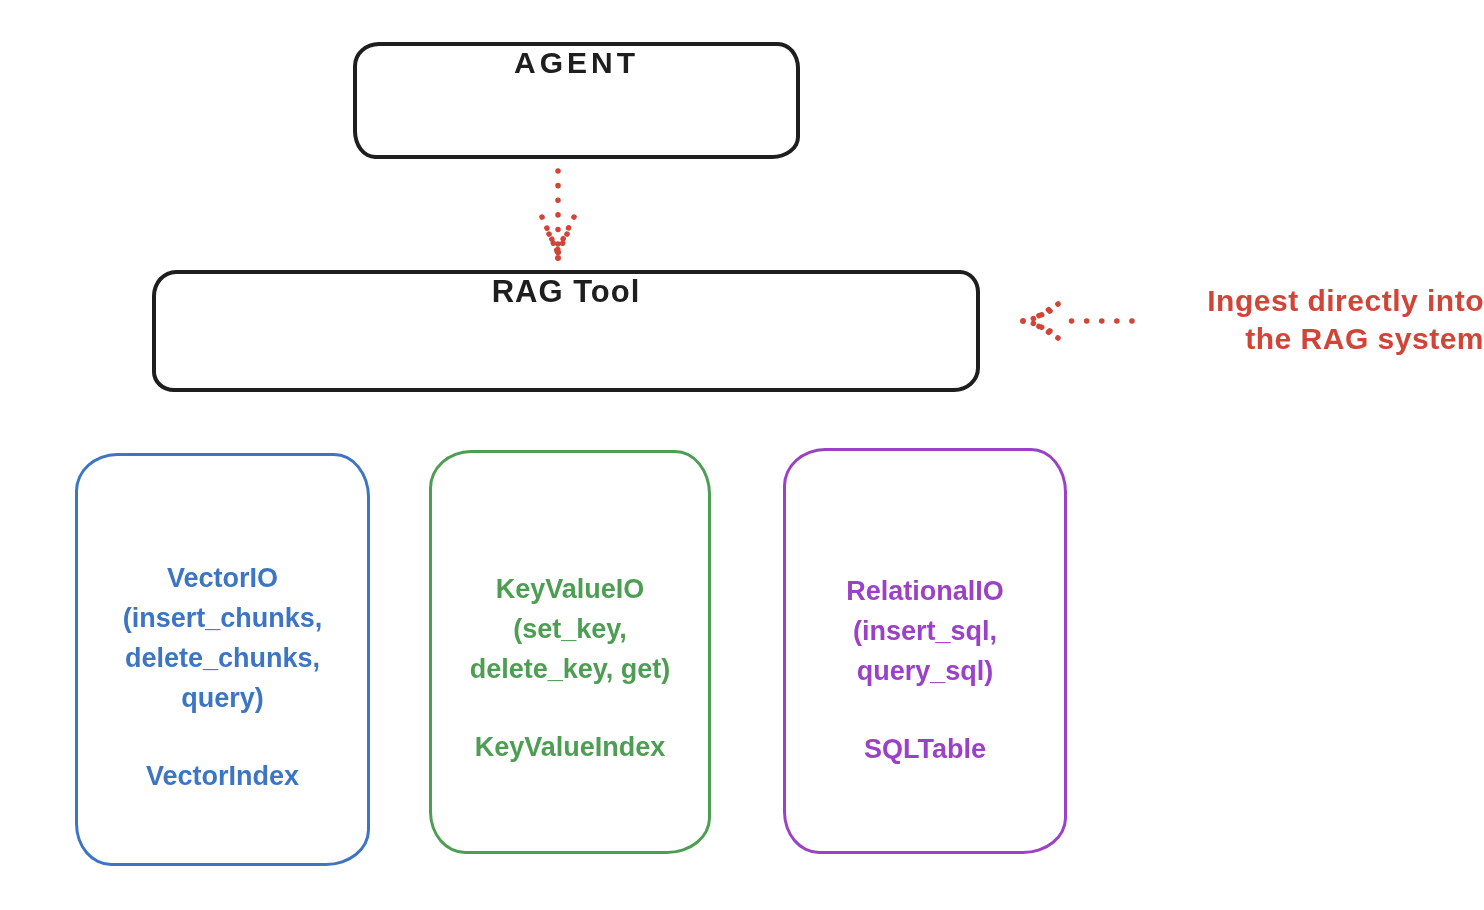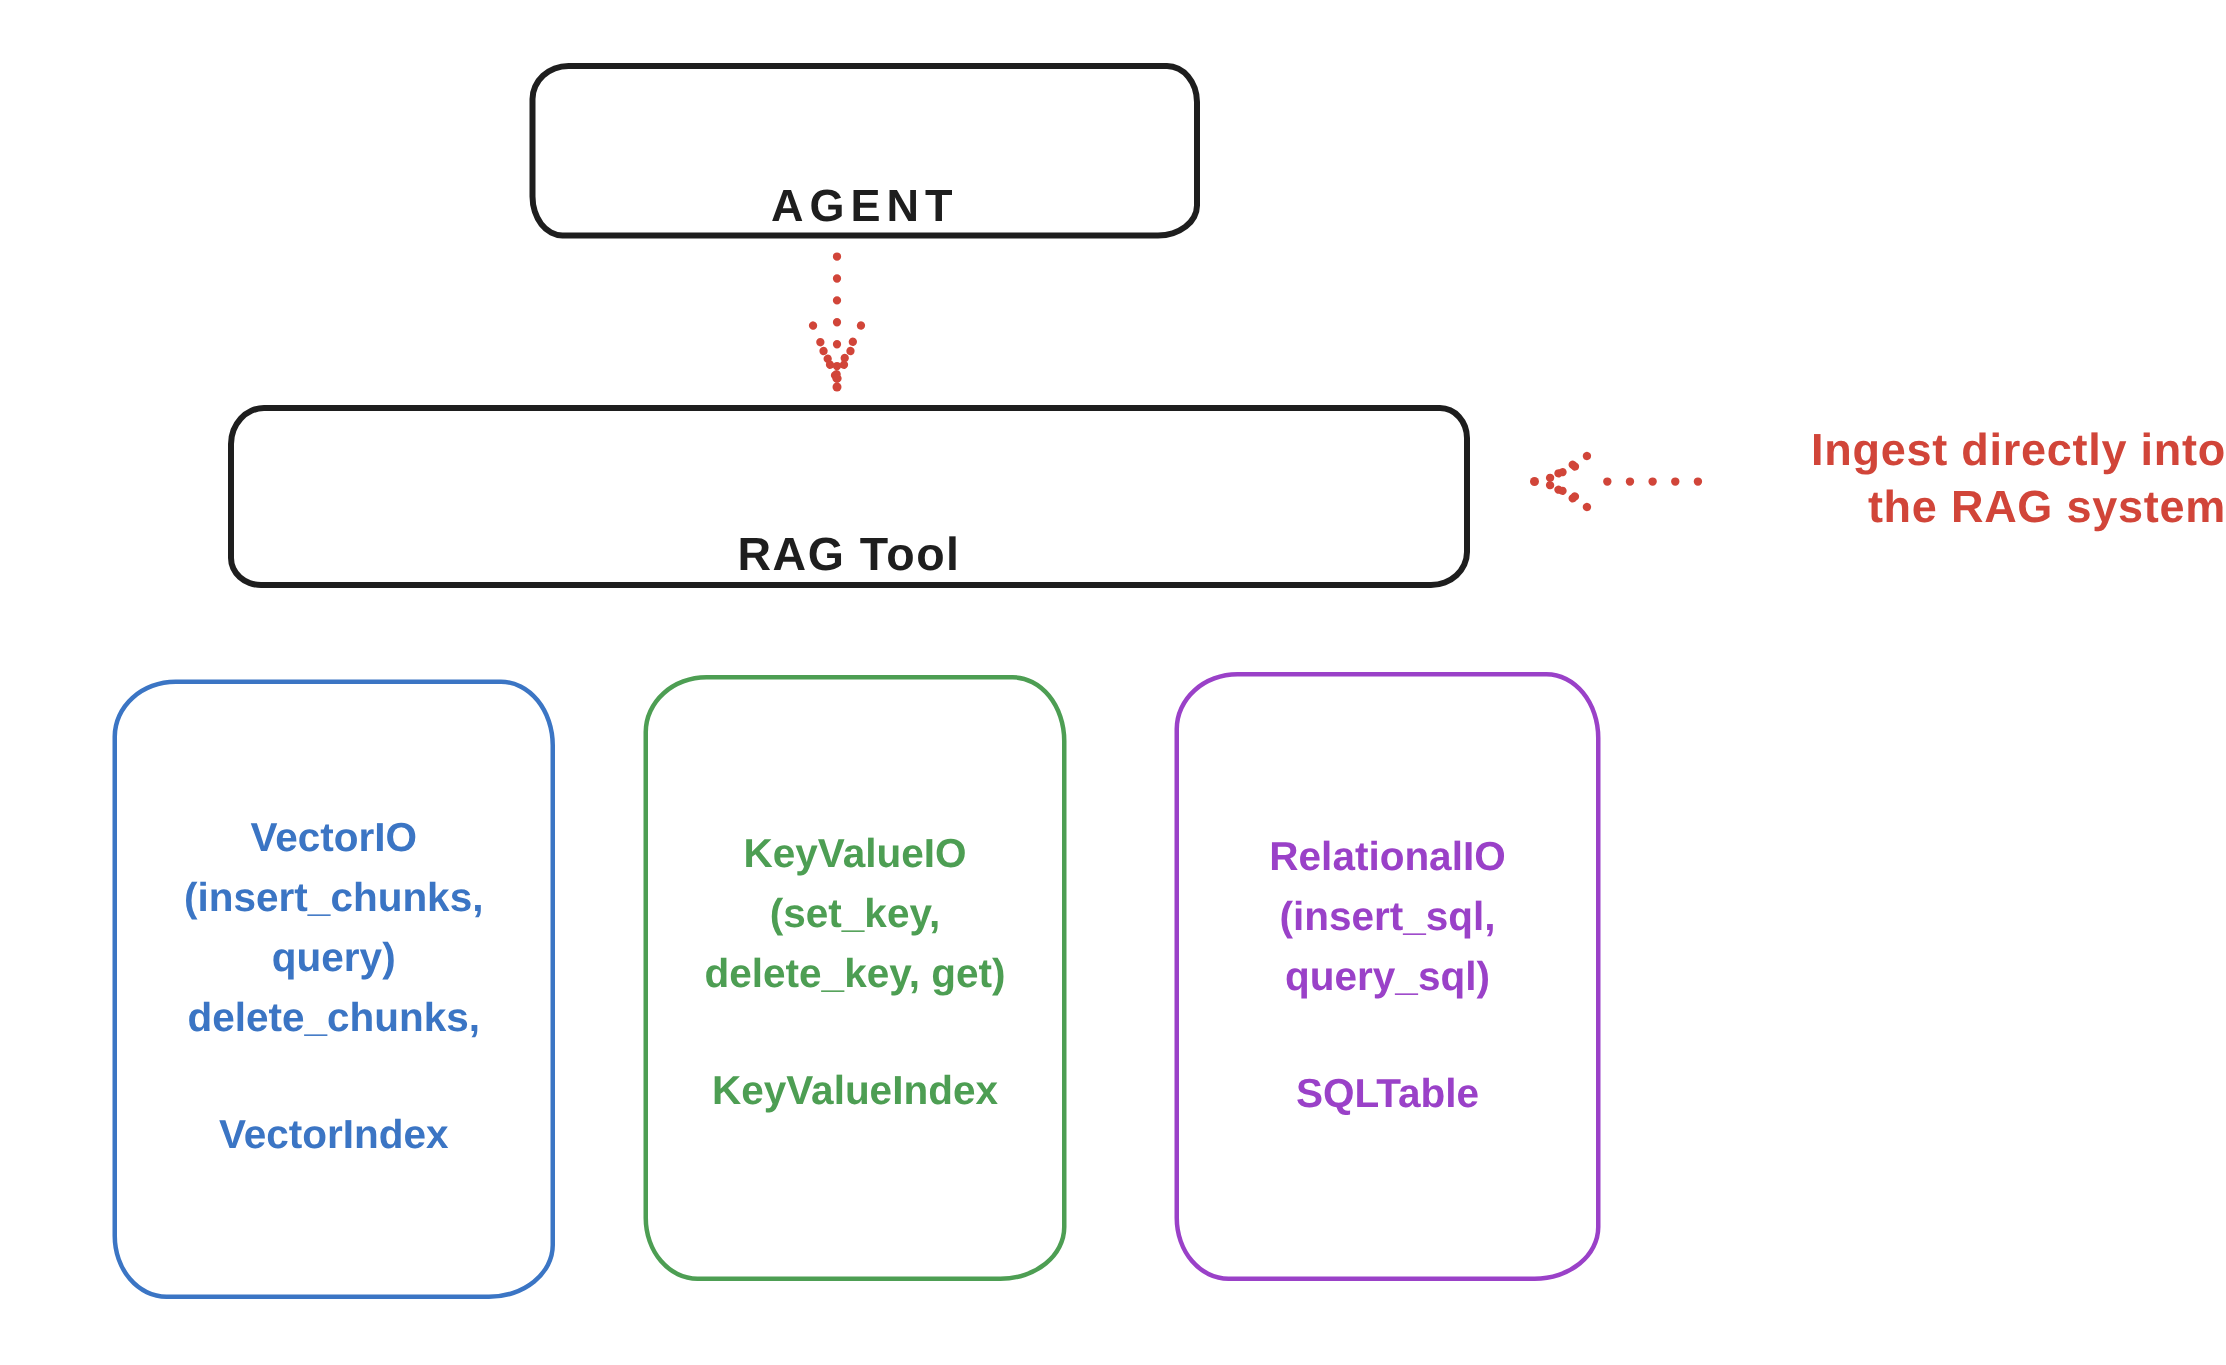--- a/index.html
+++ b/index.html
@@ -3,21 +3,21 @@
 <meta charset="utf-8">
 <style>
   html,body { margin:0; padding:0; background:#ffffff; }
   #canvas {
     position:relative; width:1484px; height:910px; background:#ffffff;
     font-family:"Liberation Sans","DejaVu Sans",sans-serif; overflow:hidden;
   }
   .node {
     position:absolute; box-sizing:border-box;
     border:4px solid #1e1e1e; background:#ffffff;
-    display:flex; align-items:flex-end; justify-content:center;
+    display:flex; align-items:flex-start; justify-content:center;
     color:#1e1e1e; font-weight:bold;
   }
   .agent-box {
     left:353px; top:42px; width:447px; height:117px;
     border-radius:26px 22px 28px 22px / 24px 26px 22px 28px;
     font-size:30px; letter-spacing:4px;
   }
   .rag-box {
     left:152px; top:270px; width:828px; height:122px;
     border-radius:24px 20px 26px 22px / 26px 22px 24px 20px;
@@ -32,21 +32,21 @@
   .store {
     position:absolute; box-sizing:border-box; background:#ffffff;
     border-style:solid; border-width:3.5px;
     border-radius:42px 36px 44px 36px / 38px 44px 36px 42px;
   }
   .store-blue   { left:75px;  top:453px; width:295px; height:413px; border-color:#3b75c4; color:#3b75c4; }
   .store-green  { left:429px; top:450px; width:282px; height:404px; border-color:#4d9e53; color:#4d9e53;padding-left:48px; }
   .store-purple { left:783px; top:448px; width:284px; height:406px; border-color:#9a41c8; color:#9a41c8; }
   .store-text {
     position:absolute; left:0; right:0; text-align:center;
-    font-size:27px; font-weight:bold; line-height:40px; white-space:nowrap;
+    font-size:27px; font-weight:bold; line-height:40px; white-space:nowrap;margin-top:20px;
   }
   .store-blue  .store-text { top:82px;  }
   .store-green .store-text { top:96px;  }
   .store-purple .store-text{ top:100px; }
   .index-label { margin-top:38px; }
 </style>
 </head>
 <body>
 
 <div id="canvas">
@@ -80,22 +80,22 @@
 
   <div class="annotation">
     <div>Ingest directly into</div>
     <div>the RAG system</div>
   </div>
 
   <div class="store store-blue">
     <div class="store-text">
       <div>VectorIO</div>
       <div>(insert_chunks,</div>
+      <div>delete_chunks,</div>
       <div>query)</div>
-      <div>delete_chunks,</div>
       <div class="index-label">VectorIndex</div>
     </div>
   </div>
 
   <div class="store store-green">
     <div class="store-text">
       <div>KeyValueIO</div>
       <div>(set_key,</div>
       <div>delete_key, get)</div>
       <div class="index-label">KeyValueIndex</div>

